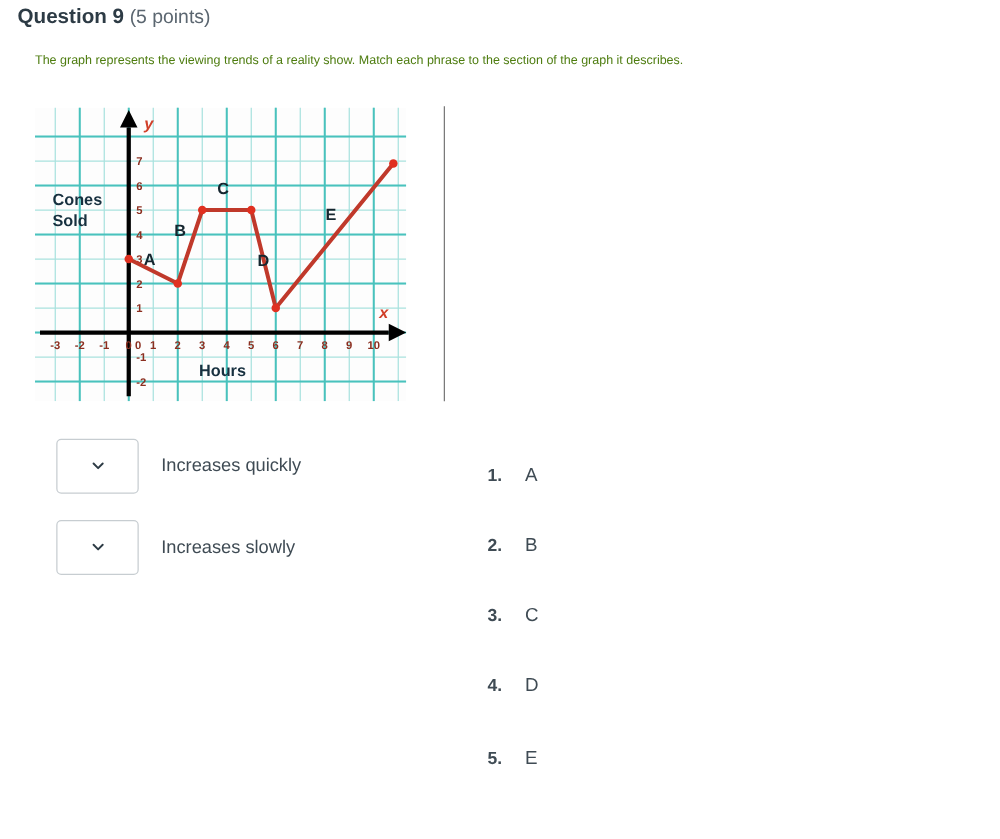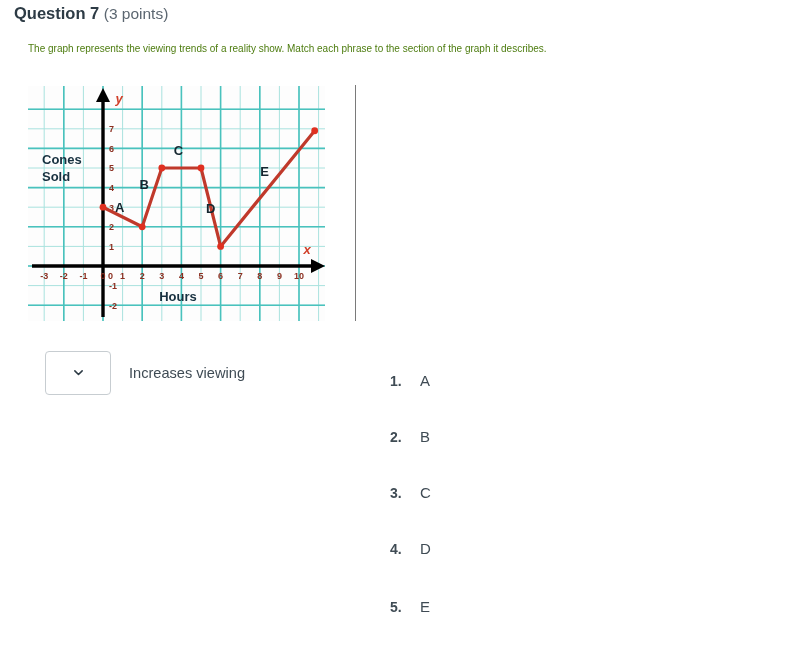--- a/index.html
+++ b/index.html
@@ -129,22 +129,22 @@
   .bank-letter {
     font-size: 15px;
     color: #3f4b54;
     margin-left: 8px;
   }
 </style>
 </head>
 <body>
 
 <div id="question-header">
-  <span class="q-title">Question 7</span>
-  <span class="q-points">(3 points)</span>
+  <span class="q-title">Question 9</span>
+  <span class="q-points">(5 points)</span>
 </div>
 
 <div id="prompt">The graph represents the viewing trends of a reality show. Match each phrase to the section of the graph it describes.</div>
 
 <div id="graph-figure">
   <svg id="graph-svg" width="297" height="235" viewBox="0 0 297 235">
       <rect x="0" y="0" width="297" height="235" fill="#fdfdfd"></rect>
       <g stroke="#a9e2de" stroke-width="1">
         <line x1="16.199999999999996" y1="0" x2="16.199999999999996" y2="235"></line>
         <line x1="35.8" y1="0" x2="35.8" y2="235"></line>
@@ -237,21 +237,29 @@
 </div>
 <div id="figure-divider"></div>
 
 <div id="match-list">
     <div class="match-row">
       <div class="dropdown">
         <svg class="chev" viewBox="0 0 12 12">
           <path d="M2 4.2 L6 8.2 L10 4.2" fill="none" stroke="#2d3b45" stroke-width="1.7" stroke-linecap="round" stroke-linejoin="round"></path>
         </svg>
       </div>
-      <span class="match-label">Increases viewing</span>
+      <span class="match-label">Increases quickly</span>
+    </div>
+    <div class="match-row">
+      <div class="dropdown">
+        <svg class="chev" viewBox="0 0 12 12">
+          <path d="M2 4.2 L6 8.2 L10 4.2" fill="none" stroke="#2d3b45" stroke-width="1.7" stroke-linecap="round" stroke-linejoin="round"></path>
+        </svg>
+      </div>
+      <span class="match-label">Increases slowly</span>
     </div>
   </div>
 
 <div id="answer-bank">
     <div class="bank-item" style="top: 32px; left: 0px;">
       <span class="bank-num">1.</span>
       <span class="bank-letter">A</span>
     </div>
     <div class="bank-item" style="top: 88px; left: 0px;">
       <span class="bank-num">2.</span>

